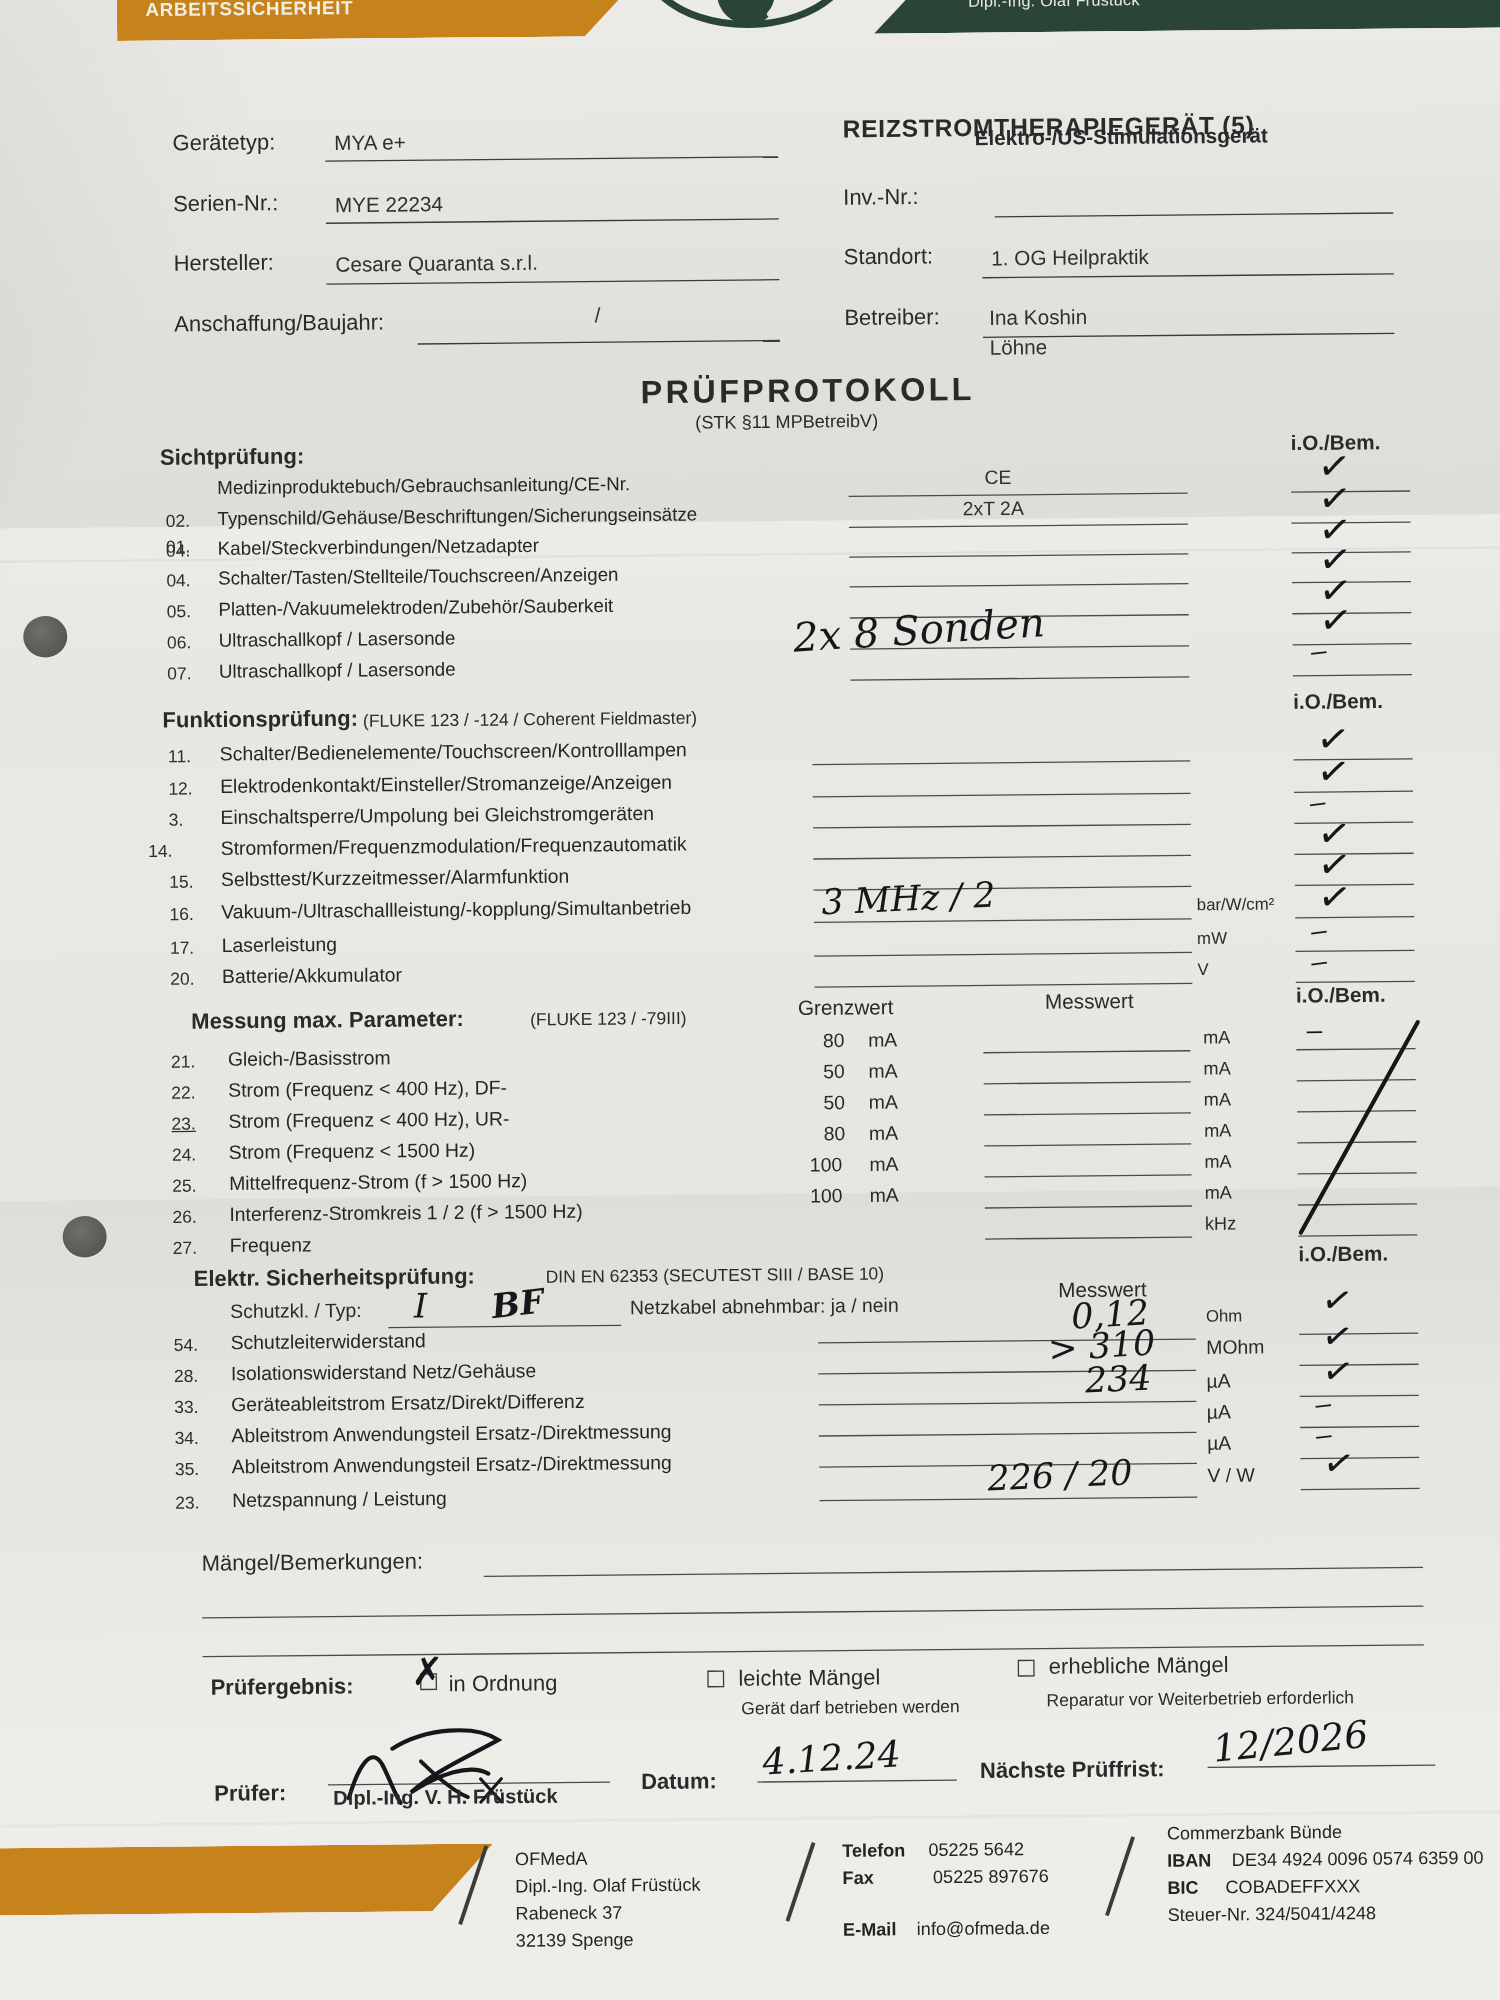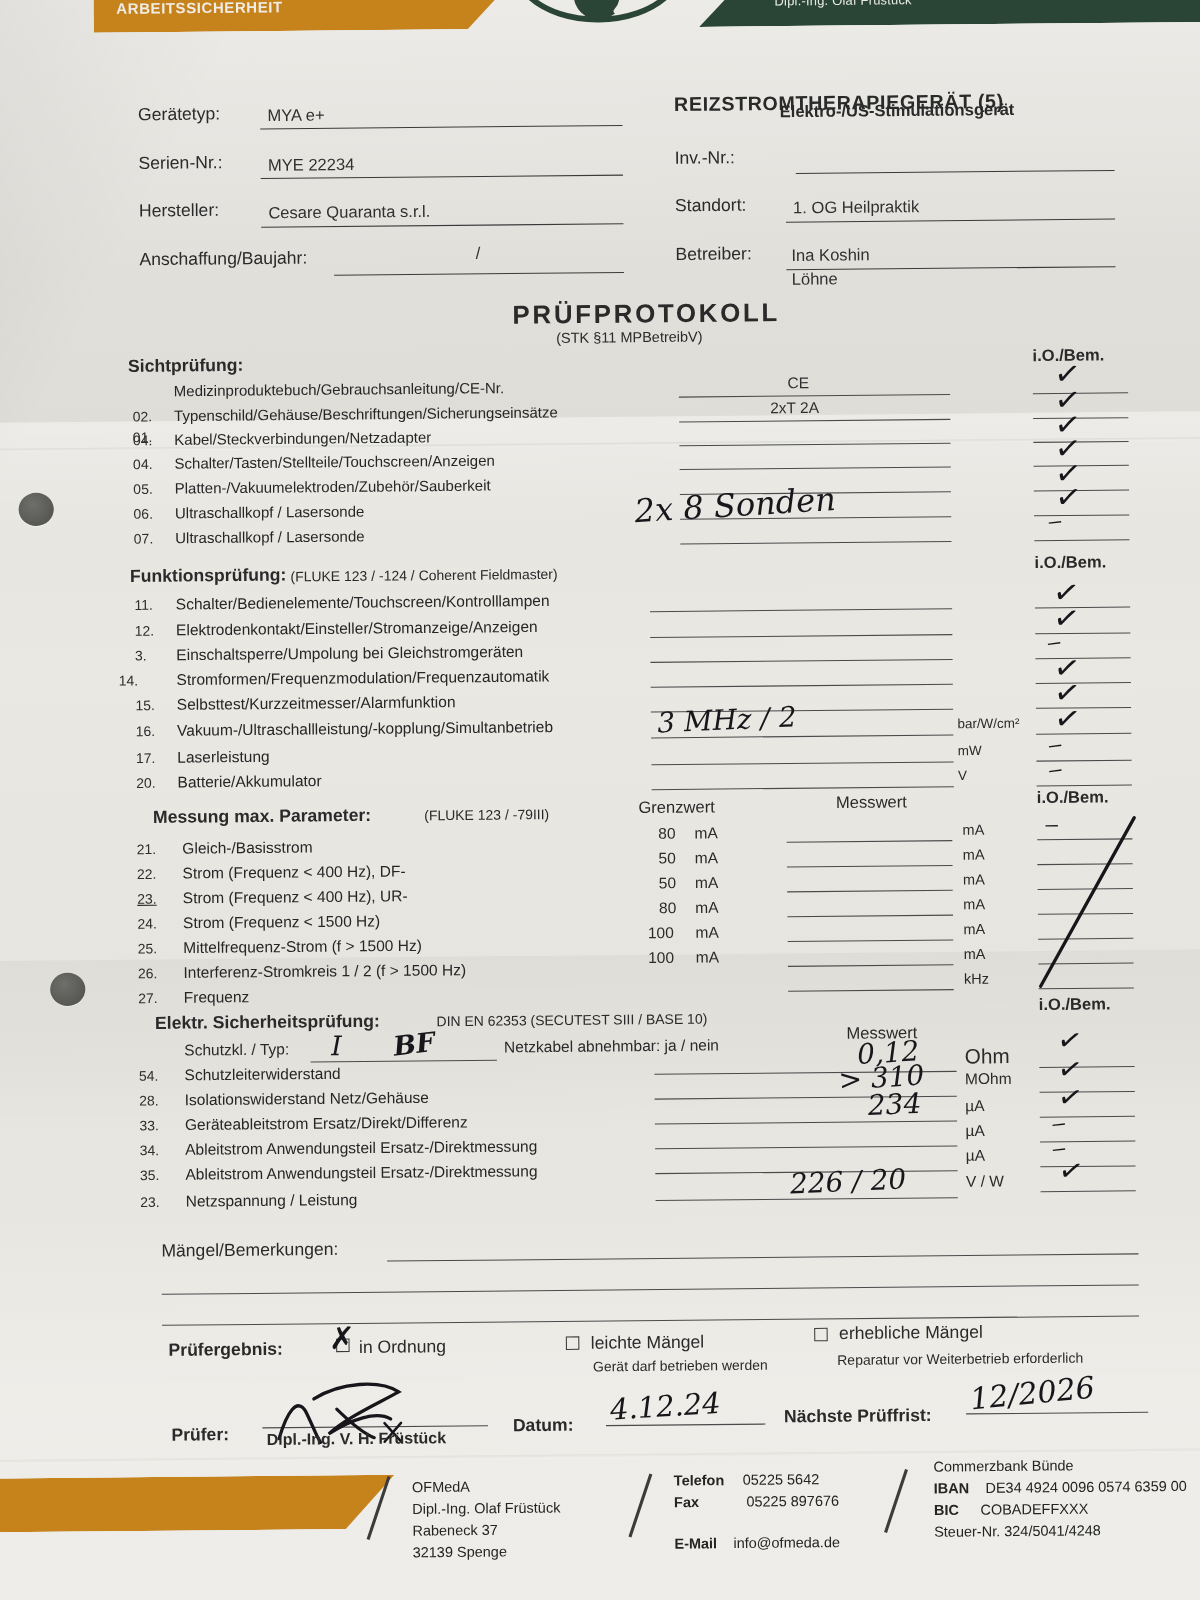--- a/index.html
+++ b/index.html
@@ -381,21 +381,21 @@
   <div class="rule thin" style="left:318px; top:1050px; width:180px;"></div>
   <div class="hw" style="left:338px; top:1020px; font-size:26px;">I</div>
   <div class="hw" style="left:398px; top:1019px; font-size:26px; transform:rotate(-6deg); font-weight:700;">BF</div>
   <div class="t" style="left:505px; top:1029px; font-size:15px;">Netzkabel abnehmbar: ja / nein</div>
   <div class="t" style="left:836px; top:1019px; font-size:16px;">Messwert</div>
 
   <div class="num" style="left:152px; top:1055px;">54.</div>
   <div class="item" style="left:196px; top:1053px; font-size:15px;">Schutzleiterwiderstand</div>
   <div class="rule thin" style="left:650px; top:1065px; width:292px;"></div>
   <div class="hw" style="left:846px; top:1031px; font-size:27px; transform:rotate(-3deg);">0,12</div>
-  <div class="t" style="left:950px; top:1040px; font-size:20px;">Ohm</div>
+  <div class="t" style="left:950px; top:1040px; font-size:13px;">Ohm</div>
   <div class="rule thin" style="left:1022px; top:1062px; width:92px;"></div>
   <div class="tick" style="left:1040px; top:1020px; font-size:28px; transform:rotate(12deg);">✓</div>
 
   <div class="num" style="left:152px; top:1079px;">28.</div>
   <div class="item" style="left:196px; top:1077px; font-size:15px;">Isolationswiderstand Netz/Gehäuse</div>
   <div class="rule thin" style="left:650px; top:1089px; width:292px;"></div>
   <div class="hw" style="left:828px; top:1055px; font-size:27px; transform:rotate(-3deg);">&gt; 310</div>
   <div class="t" style="left:950px; top:1064px; font-size:15px;">MOhm</div>
   <div class="rule thin" style="left:1022px; top:1086px; width:92px;"></div>
   <div class="tick" style="left:1040px; top:1048px; font-size:28px; transform:rotate(12deg);">✓</div>

